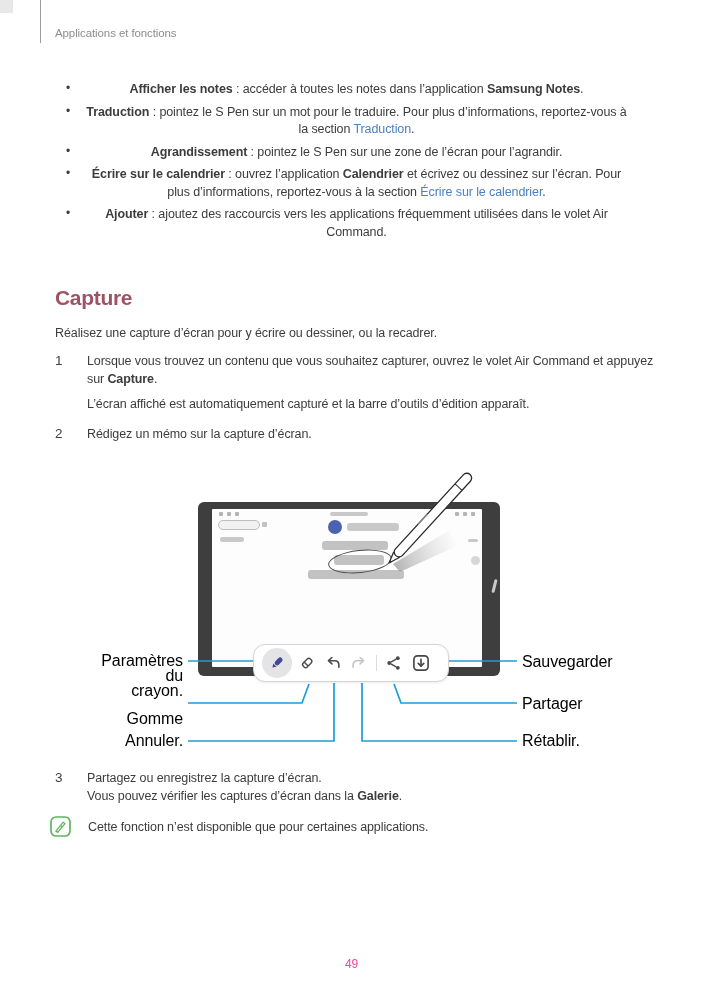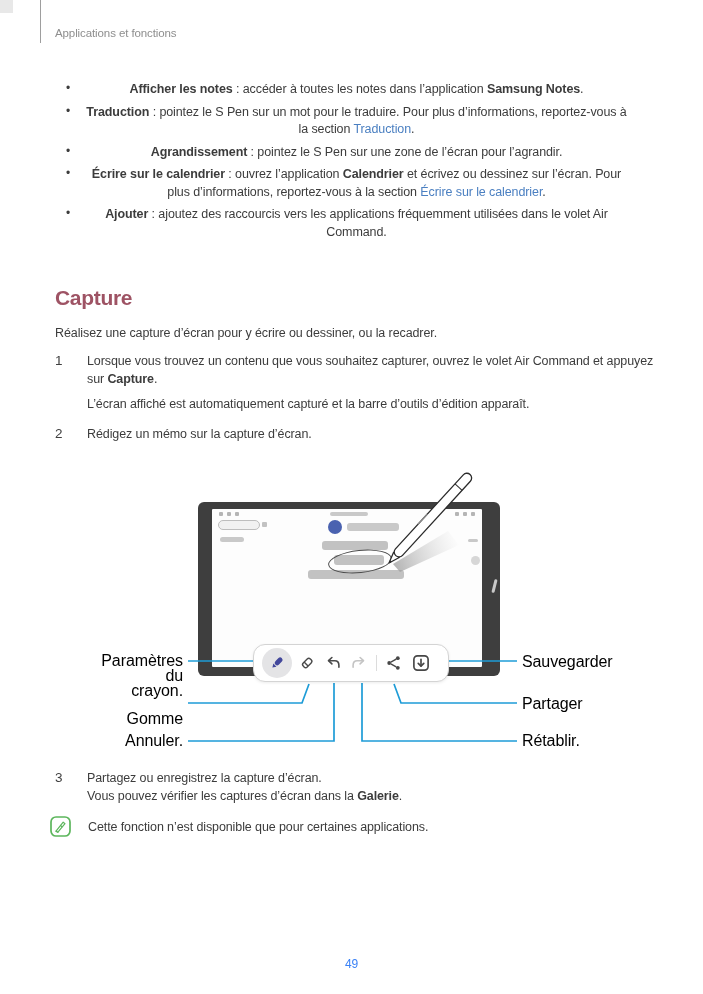--- a/index.html
+++ b/index.html
@@ -41,21 +41,21 @@
                 padding:0 11px;box-sizing:border-box;z-index:5;}
   .tb-btn{display:flex;align-items:center;justify-content:center;width:18px;height:18px;margin:0 4px;}
   .tb-btn.sel{width:30px;height:30px;border-radius:50%;background:#e4e4e6;margin:0 2px 0 -3px;}
   .tb-divider{width:1px;height:16px;background:#dcdcdc;margin:0 4px;}
   
   .callout{position:absolute;font-size:16px;line-height:15px;color:#000000;}
   .c-right-align{text-align:right;}
   
   .note-icon{left:50px;top:816px;width:21px;height:21px;}
   .note-text{left:88px;top:819px;width:560px;}
-  .page-num{left:0;top:956px;width:703px;text-align:center;color:#3b82f6;font-size:12px;}
+  .page-num{left:0;top:956px;width:703px;text-align:center;color:#ec4899;font-size:12px;}
 </style>
 </head>
 <body>
 
 <div class="page">
 
   <div class="abs corner-square"></div>
   <div class="abs vrule"></div>
   <div class="abs running-head">Applications et fonctions</div>
 

